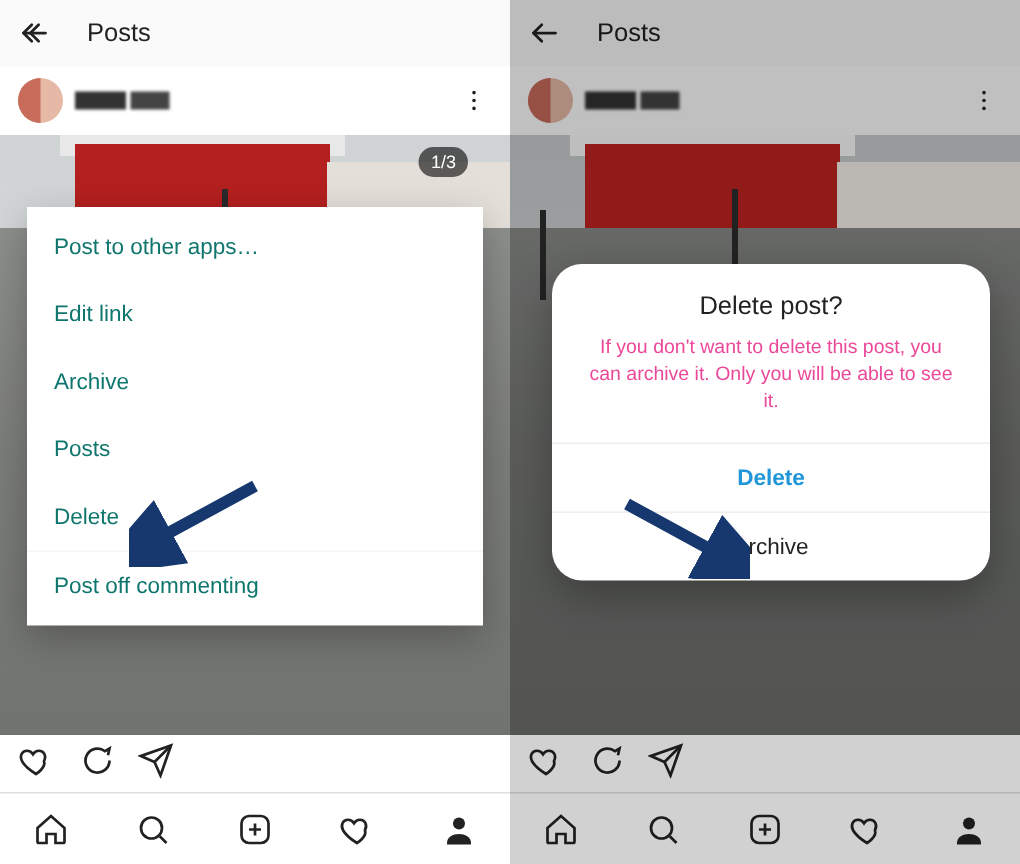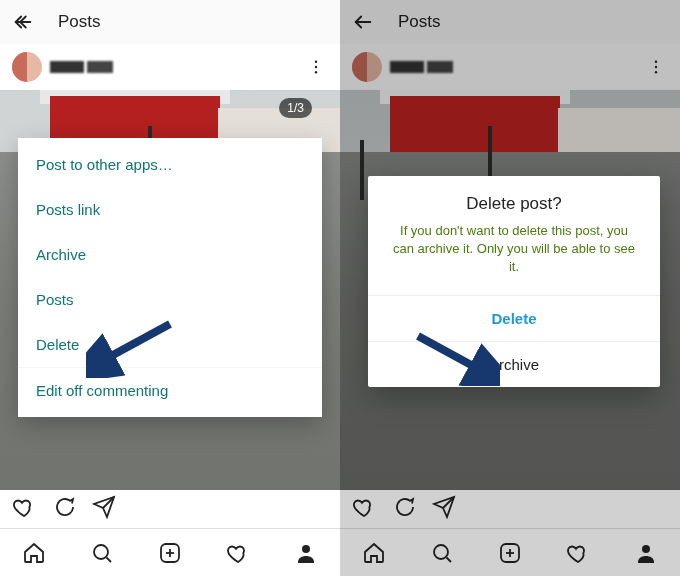--- a/index.html
+++ b/index.html
@@ -43,23 +43,23 @@
 
   
   .actions { position:absolute; left:0; right:0; bottom:48px; height:38px; background:#fff; display:flex; align-items:center; gap:16px; padding:0 12px; }
 
   
   .menu { position:absolute; left:18px; top:138px; width:304px; background:#fff; box-shadow: 0 8px 24px rgba(0,0,0,.25); padding: 4px 0; }
   .menu .item { padding: 14px 18px; font-size:15px; color:#0f766e; }
   .menu .sep { height:1px; background:#f5f5f5; }
 
   
-  .dialog { position:absolute; left:28px; right:20px; top:176px; background:#fff; border-radius:2px; box-shadow: 0 10px 30px rgba(0,0,0,.3); overflow:hidden; }
+  .dialog { position:absolute; left:28px; right:20px; top:176px; background:#fff; border-radius:20px; box-shadow: 0 10px 30px rgba(0,0,0,.3); overflow:hidden; }
   .dialog .dtitle { text-align:center; font-size:17px; font-weight:500; color:#222; padding:18px 16px 8px; }
-  .dialog .dmsg { text-align:center; font-size:13px; color:#4d7c0f; padding:0 22px 18px; line-height:1.4; }
+  .dialog .dmsg { text-align:center; font-size:13px; color:#ec4899; padding:0 22px 18px; line-height:1.4; }
   .dialog .dbtn { text-align:center; padding:14px 0; font-size:15px; border-top:1px solid #eee; }
   .dialog .dbtn.primary { color:#2196d8; font-weight:600; }
   .dialog .dbtn.secondary { color:#222; }
 
   
   .ptr { position:absolute; pointer-events:none; }
   .ptr svg { display:block; }
 
   
   .rphone .hdr, .rphone .userrow { filter: brightness(.92); }
@@ -155,26 +155,26 @@
       <span class="ic">
           <svg width="24" height="24" viewBox="0 0 24 24" fill="#222">
             <circle cx="12" cy="8" r="4"></circle>
             <path d="M4 21c0-4 4-6 8-6s8 2 8 6v1H4v-1z"></path>
           </svg>
         </span>
     </div>
 
     <div class="menu">
       <div class="item">Post to other apps…</div>
-      <div class="item">Posts link</div>
+      <div class="item">Edit link</div>
       <div class="item">Archive</div>
       <div class="item">Posts</div>
       <div class="item">Delete</div>
       <div class="sep"></div>
-      <div class="item">Edit off commenting</div>
+      <div class="item">Post off commenting</div>
     </div>
 
     <div class="ptr" style="left:86px; top:318px;">
       <svg width="90" height="60" viewBox="0 0 90 60">
         <defs>
             <marker id="ah1" markerWidth="10" markerHeight="10" refX="2" refY="3" orient="auto">
               <path d="M0,0 L0,6 L8,3 z" fill="#16386f"></path>
             </marker>
           </defs>
         <line x1="84" y1="6" x2="14" y2="44" stroke="#16386f" stroke-width="8" marker-end="url(#ah1)"></line>

